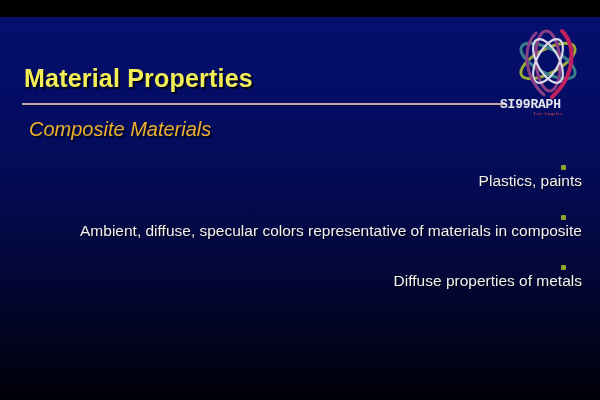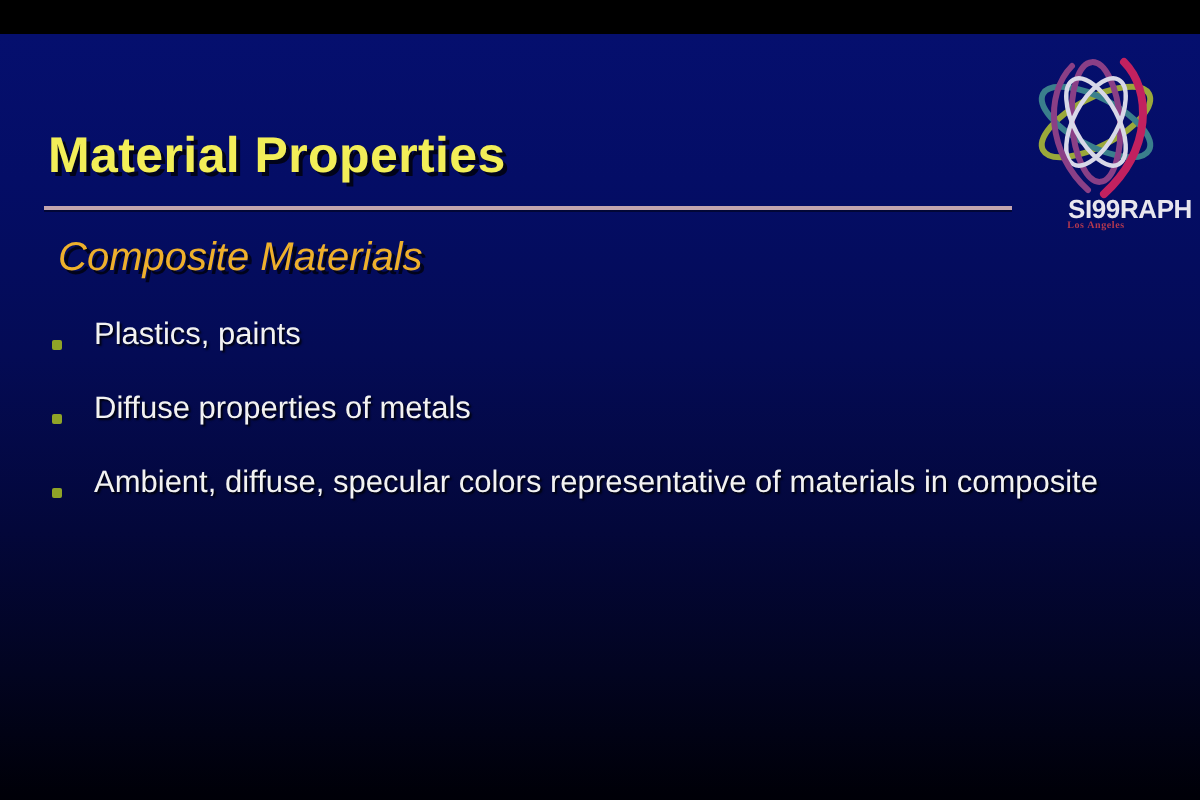--- a/index.html
+++ b/index.html
@@ -64,22 +64,23 @@
 
   
   #bullets {
     position: absolute;
     left: 26px;
     top: 140px;
     width: 556px;
   }
   .bullet-row {
     display: flex;
-    align-items: center;
+    align-items: flex-end;
     margin-bottom: 15px;
+    flex-direction: column;
   }
   .bullet-marker {
     flex: 0 0 auto;
     width: 5px;
     height: 5px;
     margin-top: 8px;
     margin-right: 16px;
     background: #8fa327;
     border-radius: 1px;
   }
@@ -102,22 +103,22 @@
   #logo-rings {
     position: absolute;
     left: 0;
     top: 0;
   }
   #logo-wordmark {
     position: absolute;
     left: 0;
     top: 72px;
     width: 96px;
-    text-align: right;
-    font-family: Liberation Sans, sans-serif;
+    text-align: left;
+    font-family: Liberation Mono, monospace;
     font-size: 13px;
     font-weight: bold;
     color: #e8e6ee;
     letter-spacing: -0.2px;
     white-space: nowrap;
   }
   #logo-sublabel {
     position: absolute;
     left: 0;
     top: 86px;
@@ -142,25 +143,25 @@
 
   <div id="subtitle">Composite Materials</div>
 
   <div id="bullets">
     <div class="bullet-row">
       <span class="bullet-marker"></span>
       <span class="bullet-text">Plastics, paints</span>
     </div>
     <div class="bullet-row">
       <span class="bullet-marker"></span>
-      <span class="bullet-text">Diffuse properties of metals</span>
+      <span class="bullet-text">Ambient, diffuse, specular colors representative of materials in composite</span>
     </div>
     <div class="bullet-row">
       <span class="bullet-marker"></span>
-      <span class="bullet-text">Ambient, diffuse, specular colors representative of materials in composite</span>
+      <span class="bullet-text">Diffuse properties of metals</span>
     </div>
   </div>
 
   <div id="logo">
     <svg id="logo-rings" width="96" height="80" viewBox="0 0 96 80">
       <g fill="none" stroke-linecap="round">
         <ellipse cx="48" cy="36" rx="30" ry="12" stroke="#9aa83a" stroke-width="3" transform="rotate(-28 48 36)"></ellipse>
         <ellipse cx="48" cy="36" rx="30" ry="12" stroke="#3a7f8c" stroke-width="3" transform="rotate(28 48 36)"></ellipse>
         <ellipse cx="48" cy="36" rx="30" ry="12" stroke="#8a3f86" stroke-width="3" transform="rotate(86 48 36)"></ellipse>
         <ellipse cx="48" cy="36" rx="24" ry="11" stroke="#d8d8e8" stroke-width="2.2" transform="rotate(-62 48 36)"></ellipse>

